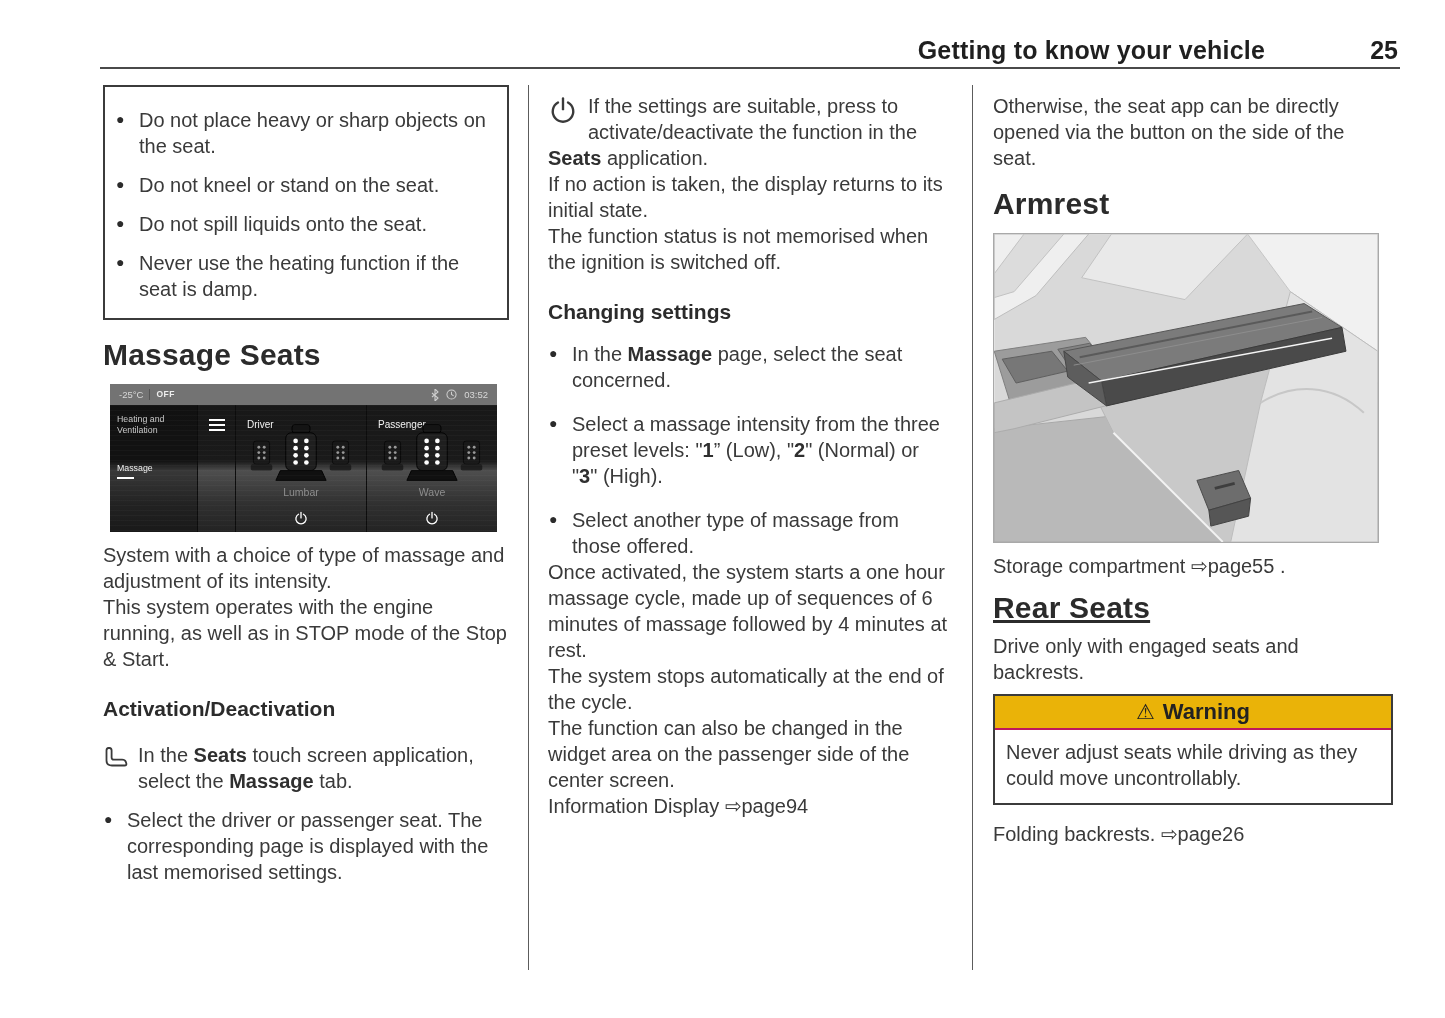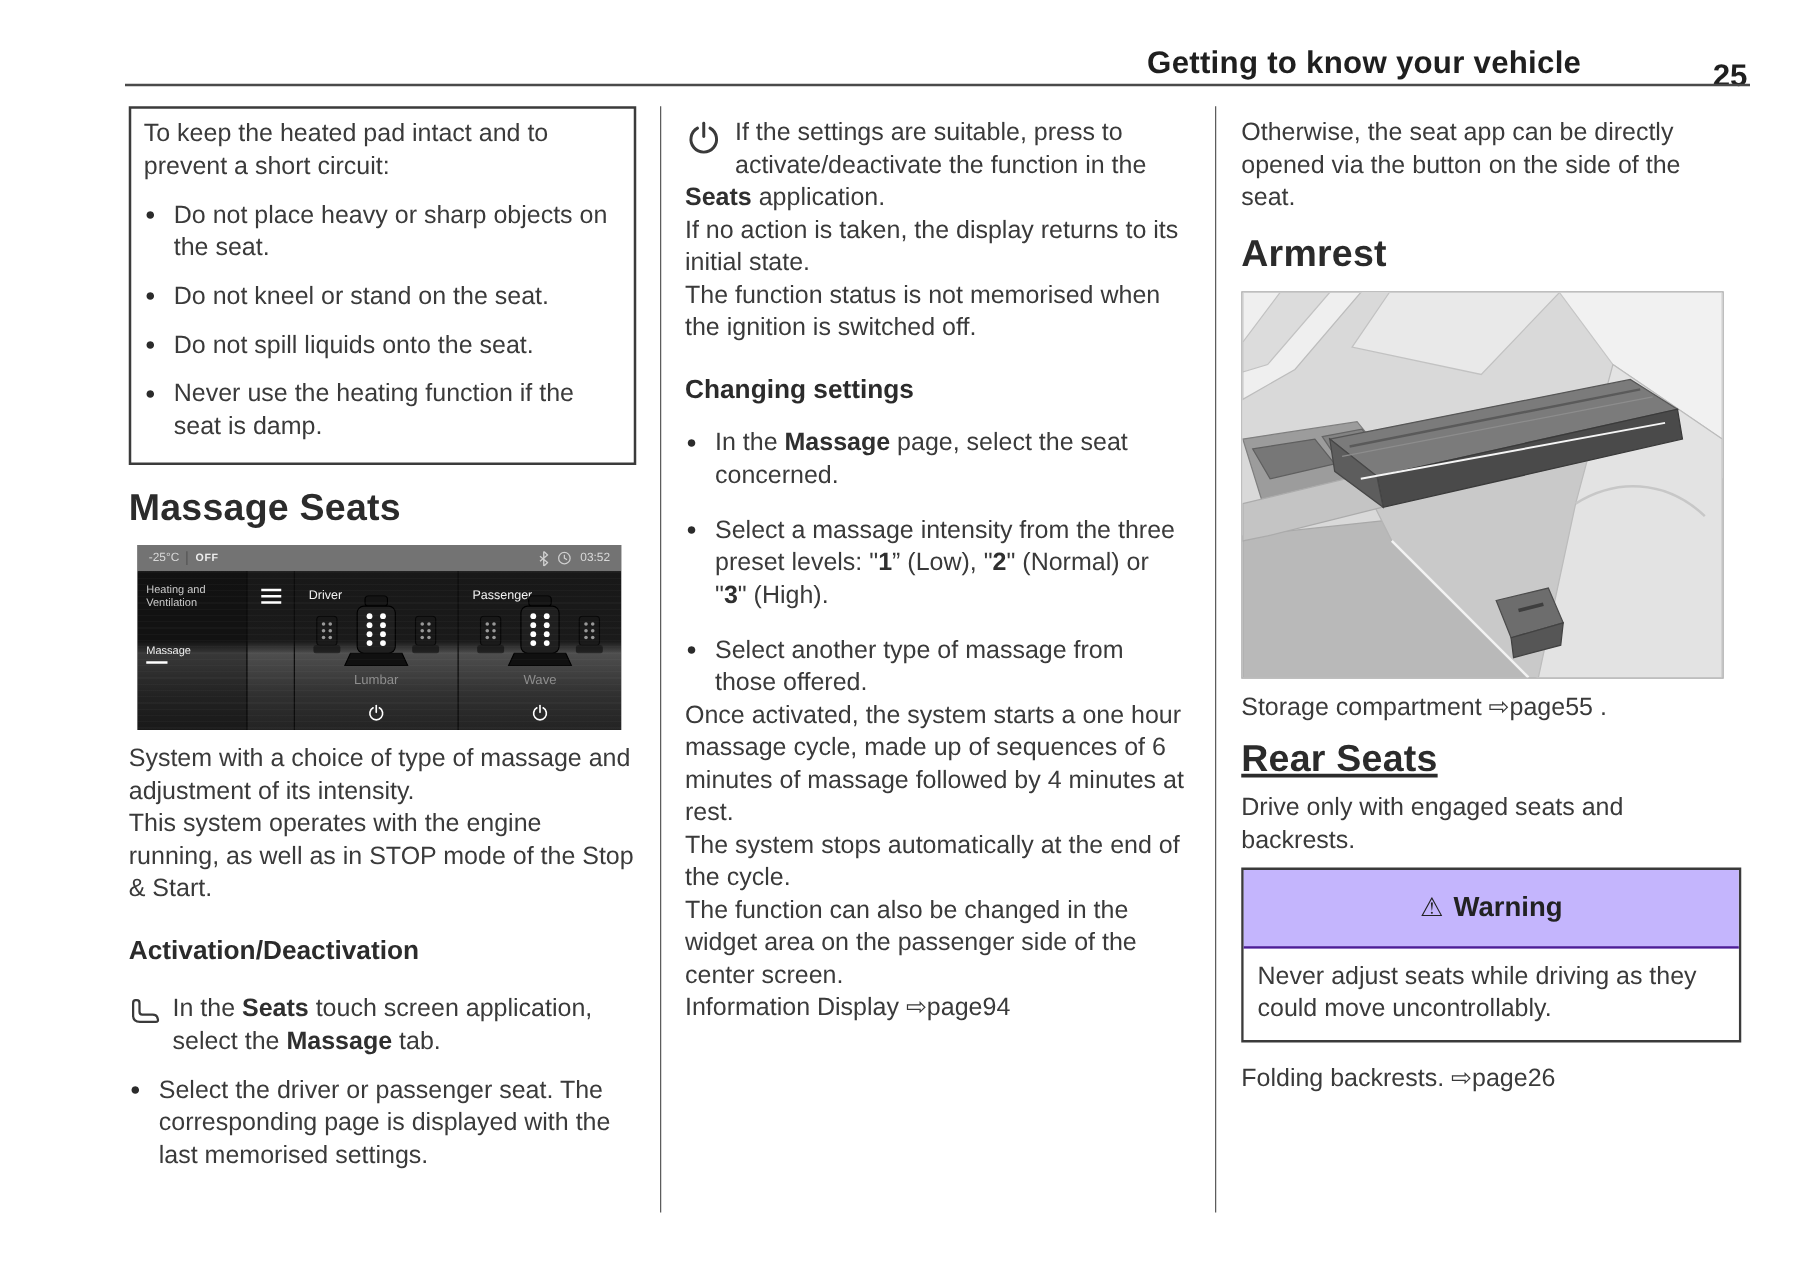--- a/index.html
+++ b/index.html
@@ -5,21 +5,21 @@
   * { margin:0; padding:0; box-sizing:border-box; }
   html,body { width:1445px; height:1018px; }
   body {
     position:relative;
     background:#ffffff;
     font-family:"Liberation Sans","DejaVu Sans",sans-serif;
     color:#3a3a3a;
   }
   .page-rule { position:absolute; left:100px; right:45px; top:67px; height:2px; background:#4a4a4a; }
   .header-title { position:absolute; top:36px; right:180px; font-size:25px; font-weight:700; color:#1f1f1f; letter-spacing:.2px; }
-  .page-num { position:absolute; top:47px; right:47px; font-size:25px; font-weight:700; color:#1f1f1f; }
+  .page-num { position:absolute; top:36px; right:47px; font-size:25px; font-weight:700; color:#1f1f1f; }
 
   .vdiv { position:absolute; top:85px; height:885px; width:1px; background:#5c5c5c; }
   .vdiv.d1 { left:528px; }
   .vdiv.d2 { left:972px; }
 
   .col { position:absolute; top:85px; width:406px; font-size:20px; line-height:26px; }
   .col1 { left:103px; }
   .col2 { left:548px; width:400px; }
   .col3 { left:993px; width:400px; }
 
@@ -60,42 +60,41 @@
 
   
   .pwr-icon-lg { float:left; margin:3px 10px 0 0; }
   .seat-icon { float:left; margin:4px 8px 0 0; }
 
   
   .armrest-fig { display:block; width:386px; height:310px; margin-top:12px; border:1px solid #a9a9a9; }
 
   
   .warnbox { border:2px solid #3b3b3b; margin-top:9px; }
-  .warnhead { background:#c4b5fd; border-bottom:2px solid #4c1d95; text-align:center; font-size:22px; line-height:24px; font-weight:700; color:#222; padding:18px 0; }
+  .warnhead { background:#eab308; border-bottom:2px solid #be185d; text-align:center; font-size:22px; line-height:24px; font-weight:700; color:#222; padding:4px 0; }
   .warnhead .tri { font-weight:400; font-size:21px; margin-right:8px; }
   .warnbody { background:#fff; padding:9px 29px 12px 11px; }
 
   .mt8 { margin-top:8px; } .mt10 { margin-top:10px; } .mt12 { margin-top:12px;text-decoration:underline; }
   .mt16 { margin-top:16px; } .mt18 { margin-top:18px; } .mt20 { margin-top:20px; }
   .mt24 { margin-top:24px; }
 </style>
 </head>
 <body>
 
 <div class="header-title">Getting to know your vehicle</div>
 <div class="page-num">25</div>
 <div class="page-rule"></div>
 
 <div class="vdiv d1"></div>
 <div class="vdiv d2"></div>
 
 <div class="col col1">
 
   <div class="notice">
-    <p>To keep the heated pad intact and to prevent a short circuit:</p>
     <ul class="blist">
       <li>Do not place heavy or sharp objects on the seat.</li>
       <li>Do not kneel or stand on the seat.</li>
       <li>Do not spill liquids onto the seat.</li>
       <li>Never use the heating function if the seat is damp.</li>
     </ul>
   </div>
 
   <h2 class="sect mt18">Massage Seats</h2>
 

